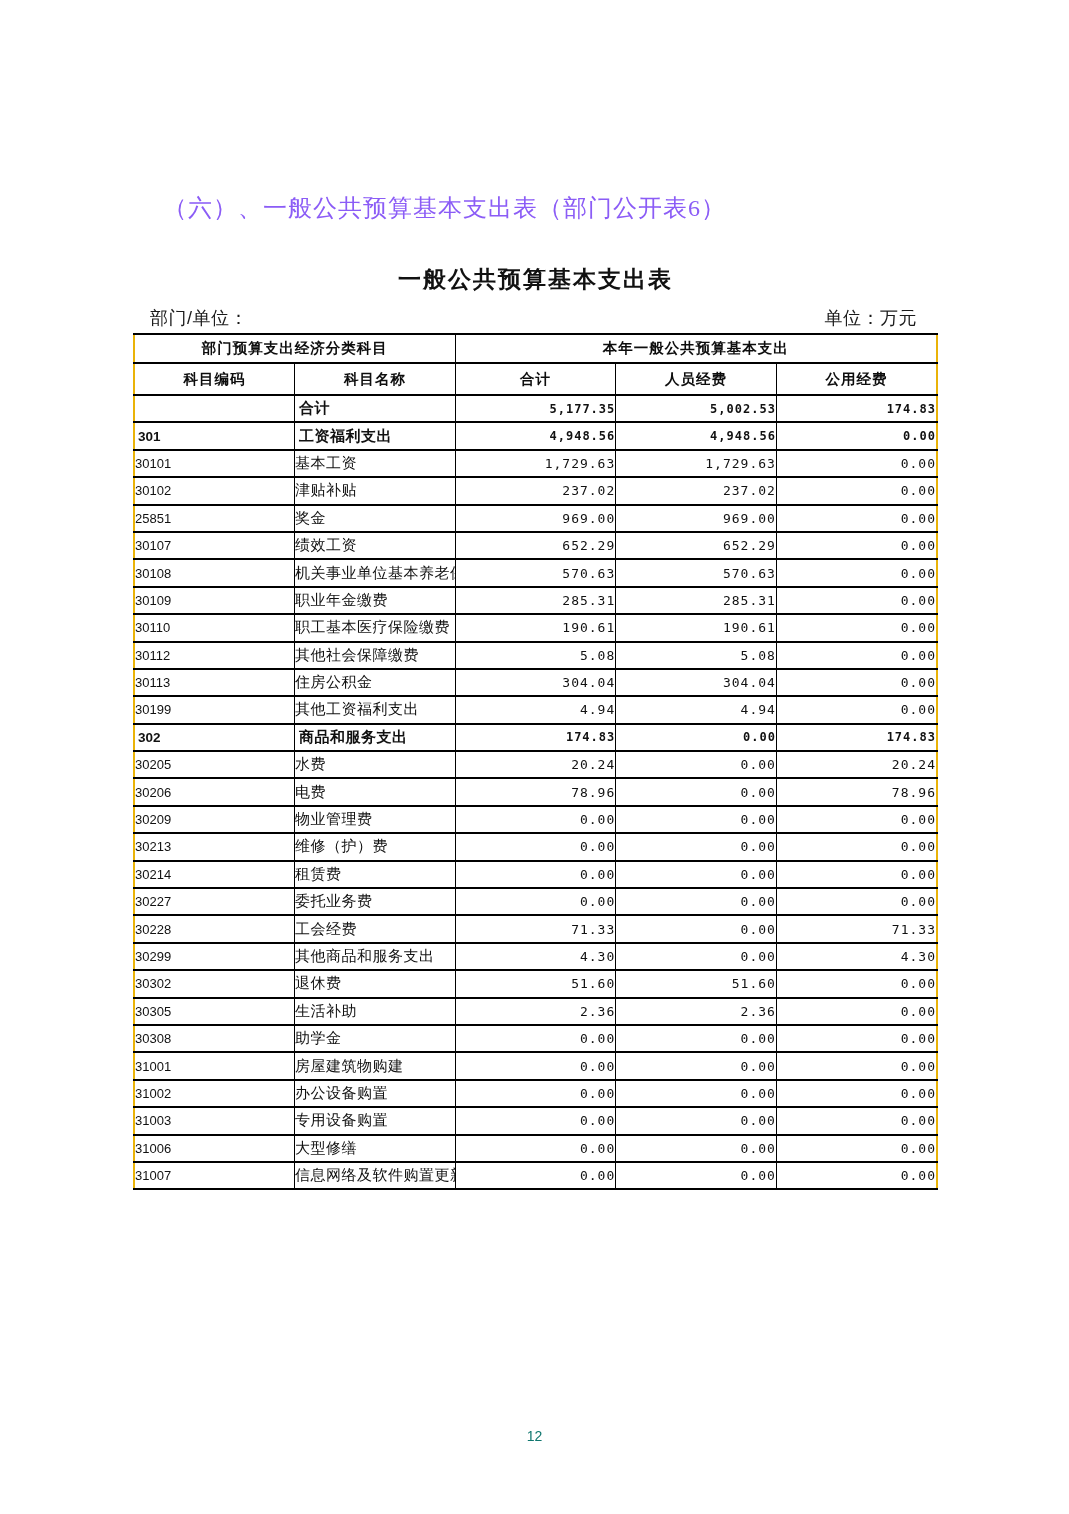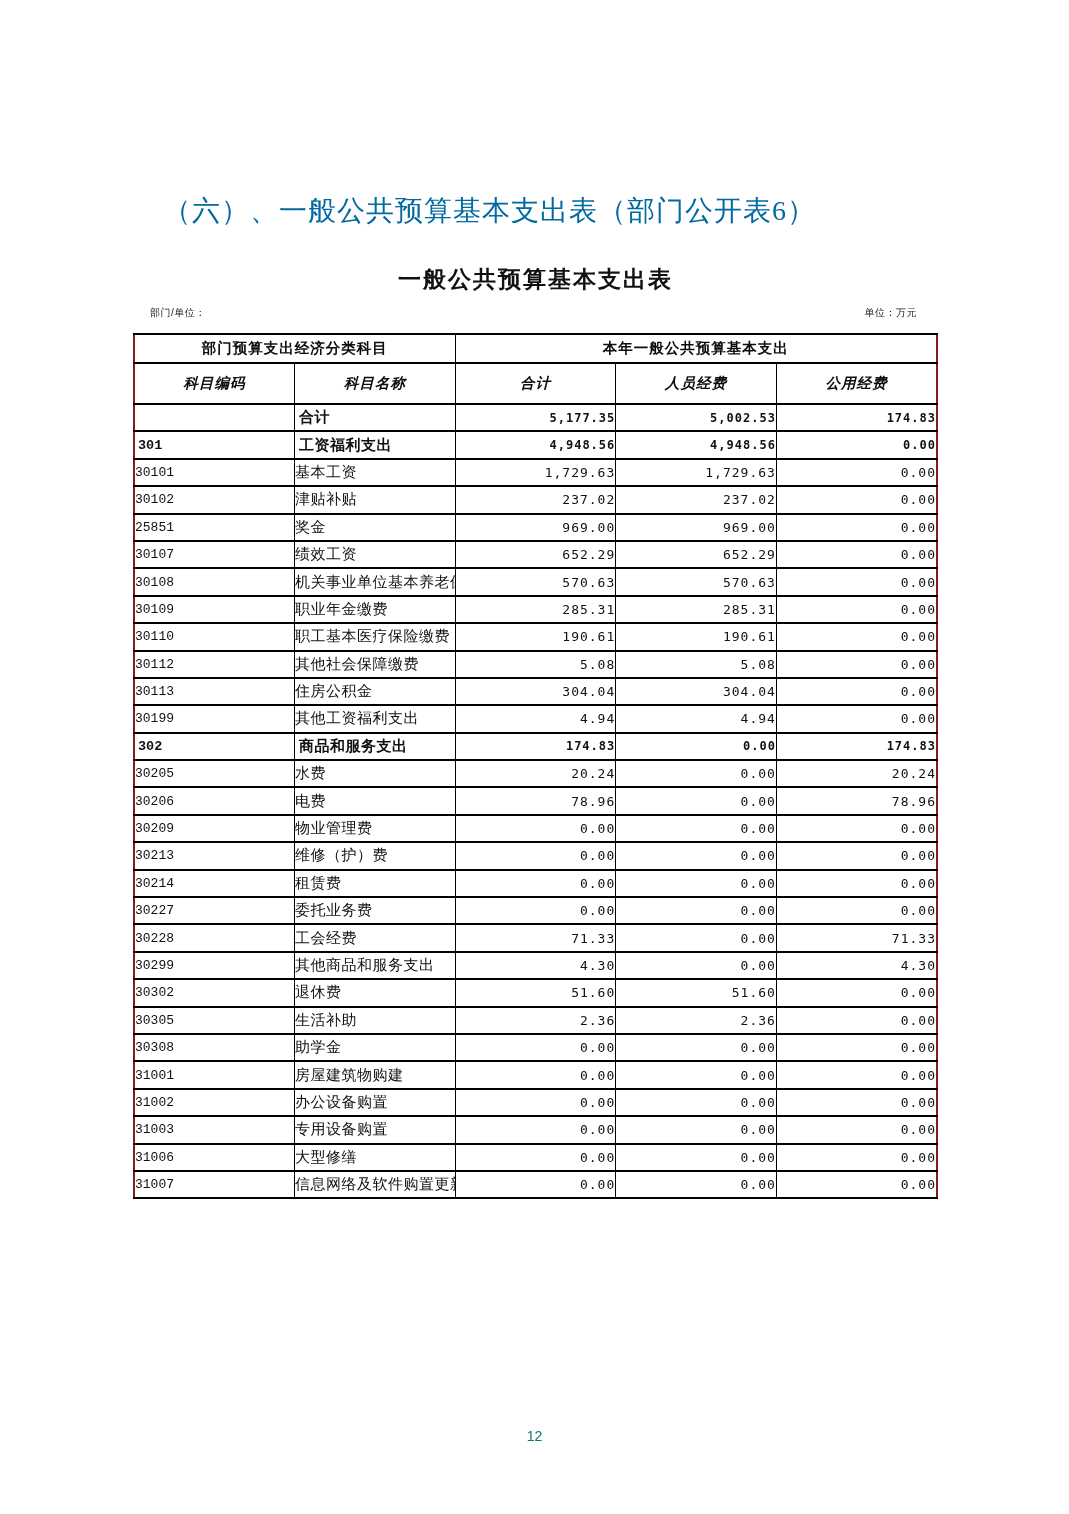--- a/index.html
+++ b/index.html
@@ -9,81 +9,81 @@
     margin:0 auto;
     background:#ffffff;
     font-family:"Liberation Sans","DejaVu Sans",sans-serif;
     color:#000;
     overflow:hidden;
   }
   .doc-heading{
     position:absolute;
     left:163px;top:192px;
     font-family:"Liberation Serif","DejaVu Serif",serif;
-    font-size:28px;
+    font-size:24px;
     letter-spacing:1px;
-    color:#0369a1;
+    color:#8b5cf6;
     white-space:nowrap;
   }
   .table-title{
     position:absolute;
     left:133px;top:264px;
     width:805px;
     text-align:center;
     font-size:23px;
     font-weight:700;
     letter-spacing:2px;
     color:#111;
   }
   .meta-row{
     position:absolute;
     left:133px;top:306px;
     width:805px;
     display:flex;
     justify-content:space-between;
     align-items:flex-start;
-    font-size:10px;
+    font-size:18px;
     color:#1a1a1a;
   }
   .meta-left{padding-left:17px;letter-spacing:.5px;}
   .meta-right{padding-right:21px;letter-spacing:.5px;}
   table.budget{
     position:absolute;
     left:133px;top:333px;
     width:805px;
     border-collapse:collapse;
     table-layout:fixed;
-    border:2px solid #7f1d1d;
+    border:2px solid #eab308;
   }
   .budget th,.budget td{
     border:1px solid #000;
     border-top:2px solid #000;
     border-bottom:2px solid #000;
     padding:0;
     overflow:hidden;
     white-space:nowrap;
     vertical-align:middle;
   }
   .col-code{width:123px;}
   .col-name{width:256px;}
   .col-total{width:146px;}
   .col-personnel{width:139px;margin-top:13px;}
   .col-public{width:141px;}
   .budget thead tr.group-row{height:29px;}
-  .budget thead tr.cols-row{height:41px;font-style:italic;}
+  .budget thead tr.cols-row{height:32px;}
   .budget thead th{
     font-size:14.5px;
     font-weight:700;
     letter-spacing:1px;
     text-align:center;
     color:#0d0d0d;
   }
   .budget tbody tr{height:27.4px;}
   .code-cell{
-    font-family:Liberation Mono, monospace;
+    font-family:Liberation Sans, sans-serif;
     font-size:13px;
     padding-left:15px;
     color:#111;
     border-radius:11px;
   }
   .name-cell{
     font-size:15px;
     padding-left:19px;
     letter-spacing:.5px;
     color:#111;

